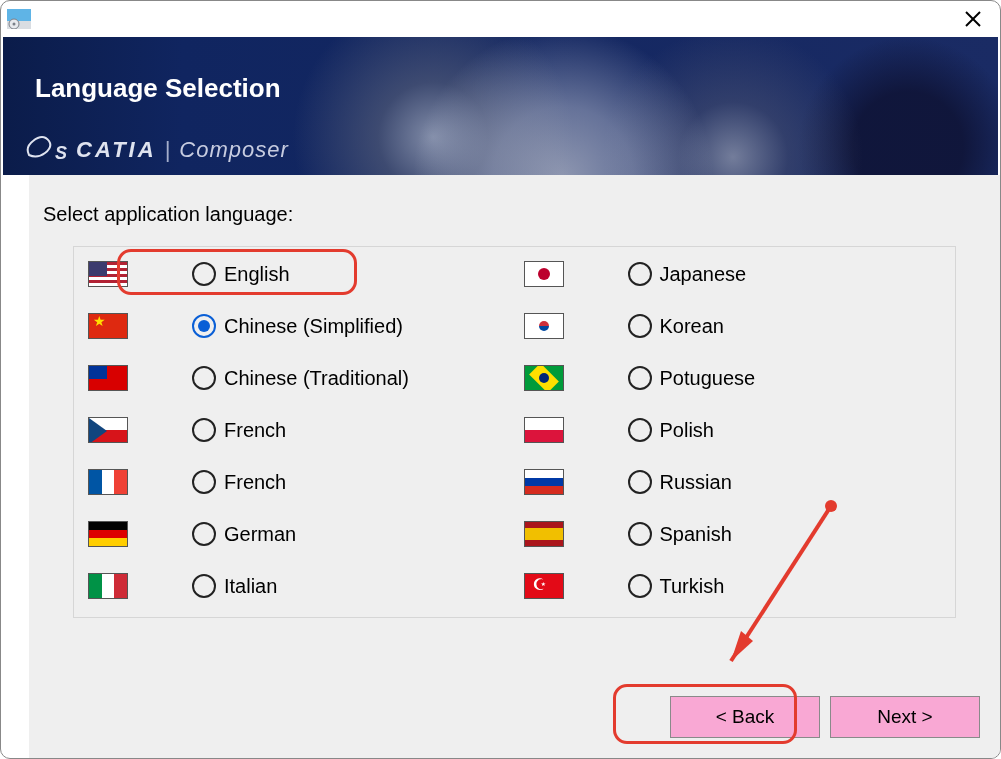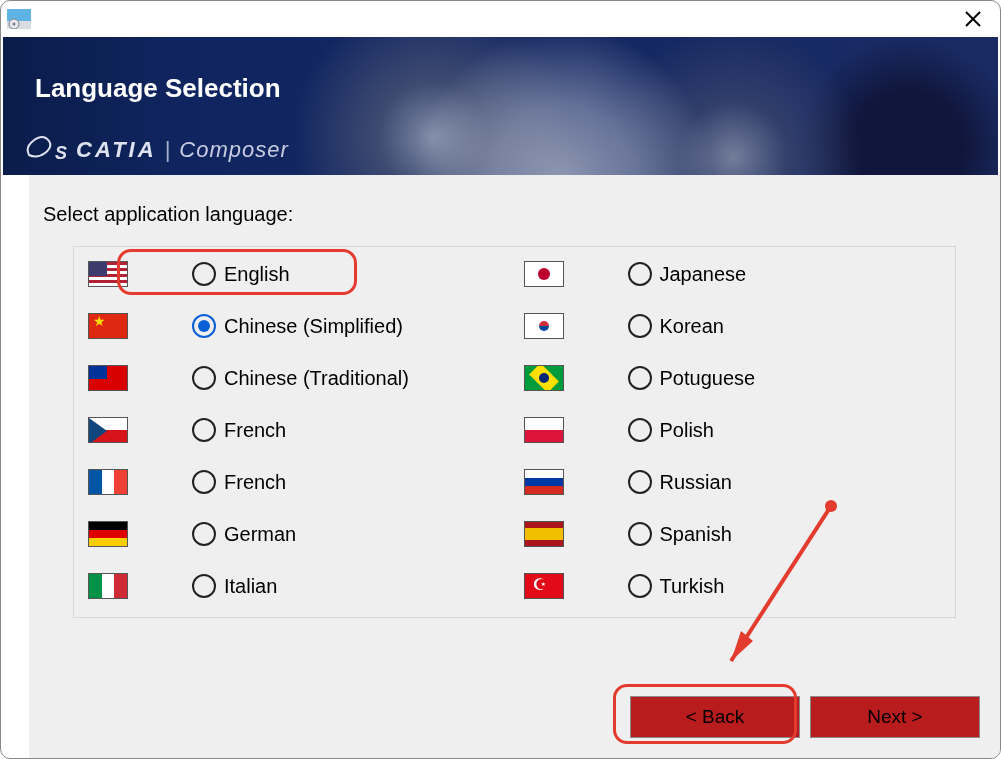--- a/index.html
+++ b/index.html
@@ -45,21 +45,21 @@
   .lang-label { font-size: 20px; color:#000; }
 
   .highlight { position:absolute; border:3.5px solid #e33b2e; border-radius:14px; pointer-events:none; }
   .hl-lang { left: 116px; top: 248px; width:240px; height:46px; }
   .hl-next { left: 612px; top: 683px; width:184px; height:60px; }
 
   .arrow { position:absolute; left:700px; top:490px; width:150px; height:200px; pointer-events:none; }
 
   
   .footer { position:absolute; left:0; right:0; bottom:10px; height:52px; display:flex; justify-content:flex-end; gap:10px; padding-right:20px; }
-  .btn { width:170px; height:42px; border:1px solid #8a8a8a; background:#b91c1c; font-size:19px; display:flex; align-items:center; justify-content:center; cursor:default; }
+  .btn { width:150px; height:42px; border:1px solid #8a8a8a; background:#f9a8d4; font-size:19px; display:flex; align-items:center; justify-content:center; cursor:default; }
 
   
   .flag-us { background:
       repeating-linear-gradient(#b22234 0 3px,#fff 3px 6px);
   }
   .flag-us::before { content:""; position:absolute; left:0; top:0; width:18px; height:14px; background:#3c3b6e; }
   .flag-cn { background:#de2910; }
   .flag-cn::after{ content:"★"; position:absolute; left:4px; top:-1px; color:#ffde00; font-size:14px;}
   .flag-tw { background:#d80000; }
   .flag-tw::before{ content:""; position:absolute; left:0; top:0; width:18px; height:13px; background:#003399;}

